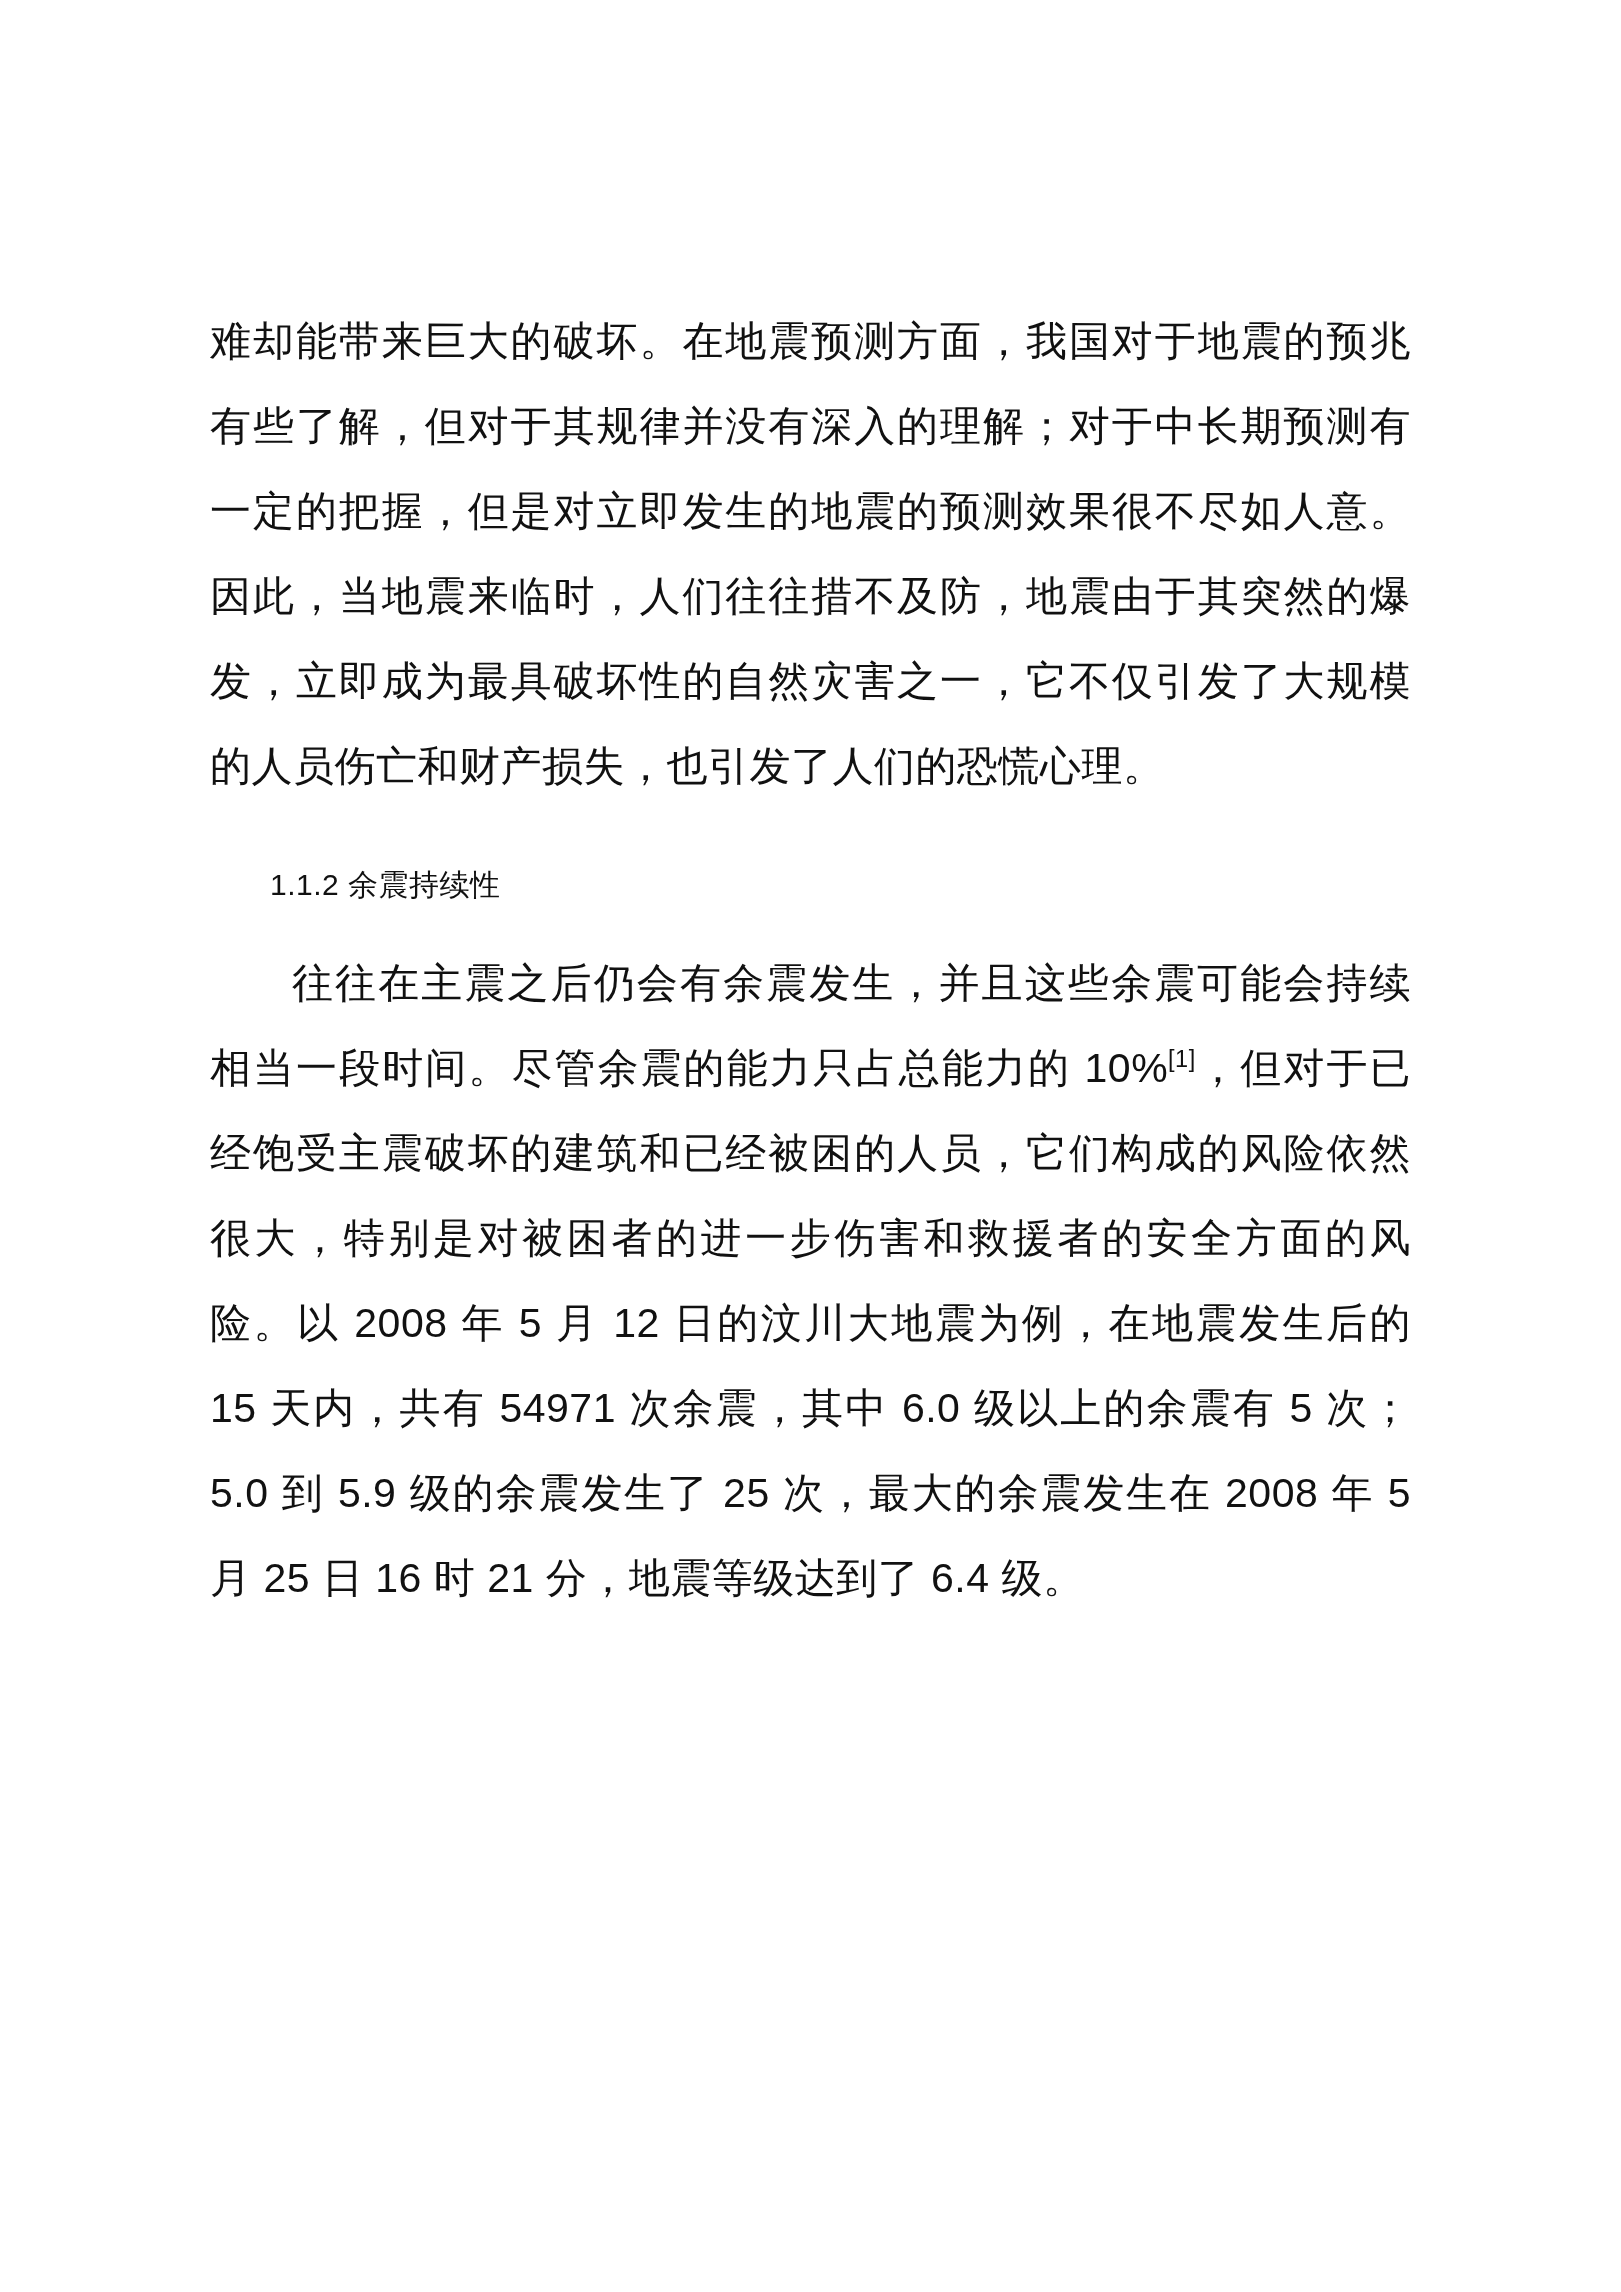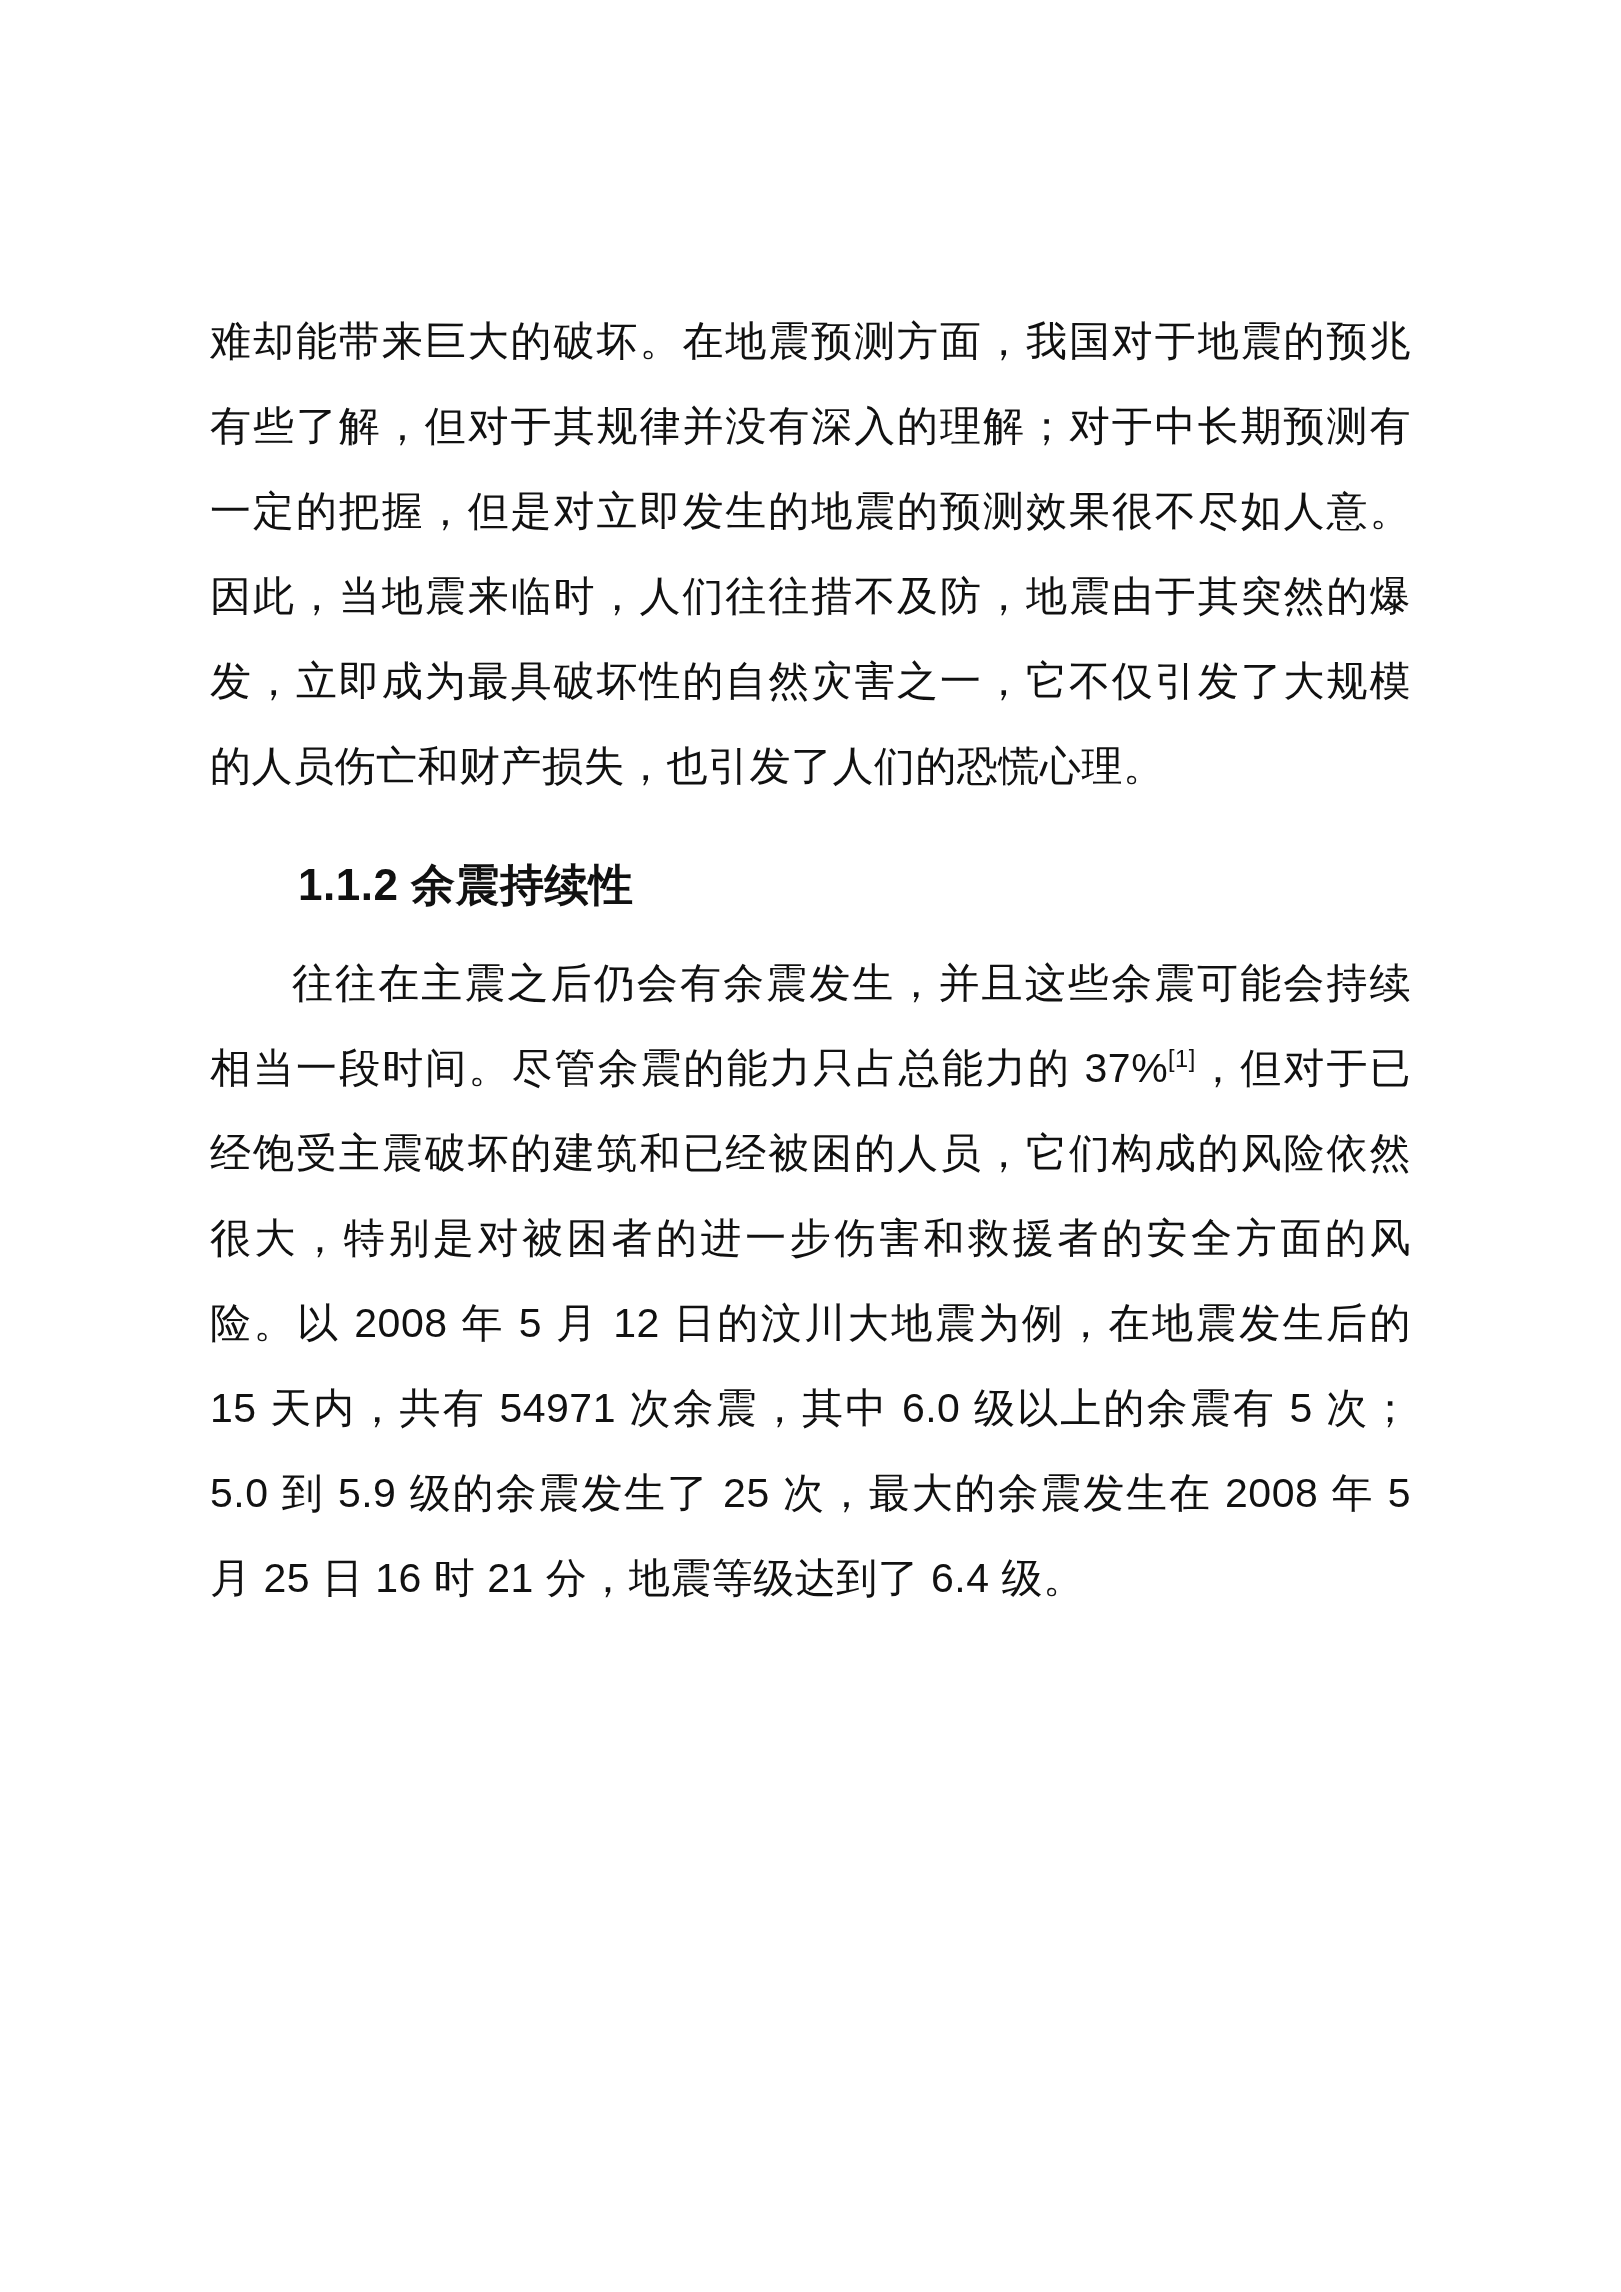--- a/index.html
+++ b/index.html
@@ -24,22 +24,22 @@
     text-align: justify;
     text-justify: inter-ideograph;
     line-height: 85px;
     text-indent: 2em;
     letter-spacing: 0.5px;
   }
   .no-indent {
     text-indent: 0;
   }
   .section-heading {
-    font-size: 44px;
-    font-weight: bold;
+    font-size: 30px;
+    font-weight: normal;
     line-height: 85px;
     margin: 33px 0 13.7px 0;
     text-indent: 2em;
     letter-spacing: 0.5px;
   }
   .heading-spaced {
     margin-top: 51px;
   }
   .footnote-ref {
     font-size: 23.5px;
@@ -49,18 +49,18 @@
 </style>
 </head>
 <body>
 
 <div class="page">
 
   <p class="body-para no-indent">难却能带来巨大的破坏。在地震预测方面，我国对于地震的预兆有些了解，但对于其规律并没有深入的理解；对于中长期预测有一定的把握，但是对立即发生的地震的预测效果很不尽如人意。因此，当地震来临时，人们往往措不及防，地震由于其突然的爆发，立即成为最具破坏性的自然灾害之一，它不仅引发了大规模的人员伤亡和财产损失，也引发了人们的恐慌心理。</p>
 
   <h2 class="section-heading">1.1.2 余震持续性</h2>
 
-  <p class="body-para"><span>往往在主震之后仍会有余震发生，并且这些余震可能会持续相当一段时间。尽管余震的能力只占总能力的 37%</span><sup class="footnote-ref">[1]</sup><span>，但对于已经饱受主震破坏的建筑和已经被困的人员，它们构成的风险依然很大，特别是对被困者的进一步伤害和救援者的安全方面的风险。以 2008 年 5 月 12 日的汶川大地震为例，在地震发生后的 15 天内，共有 54971 次余震，其中 6.0 级以上的余震有 5 次；5.0 到 5.9 级的余震发生了 25 次，最大的余震发生在 2008 年 5 月 25 日 16 时 21 分，地震等级达到了 6.4 级。</span></p>
+  <p class="body-para"><span>往往在主震之后仍会有余震发生，并且这些余震可能会持续相当一段时间。尽管余震的能力只占总能力的 10%</span><sup class="footnote-ref">[1]</sup><span>，但对于已经饱受主震破坏的建筑和已经被困的人员，它们构成的风险依然很大，特别是对被困者的进一步伤害和救援者的安全方面的风险。以 2008 年 5 月 12 日的汶川大地震为例，在地震发生后的 15 天内，共有 54971 次余震，其中 6.0 级以上的余震有 5 次；5.0 到 5.9 级的余震发生了 25 次，最大的余震发生在 2008 年 5 月 25 日 16 时 21 分，地震等级达到了 6.4 级。</span></p>
 
 
 
 </div>
 
 
 </body></html>

